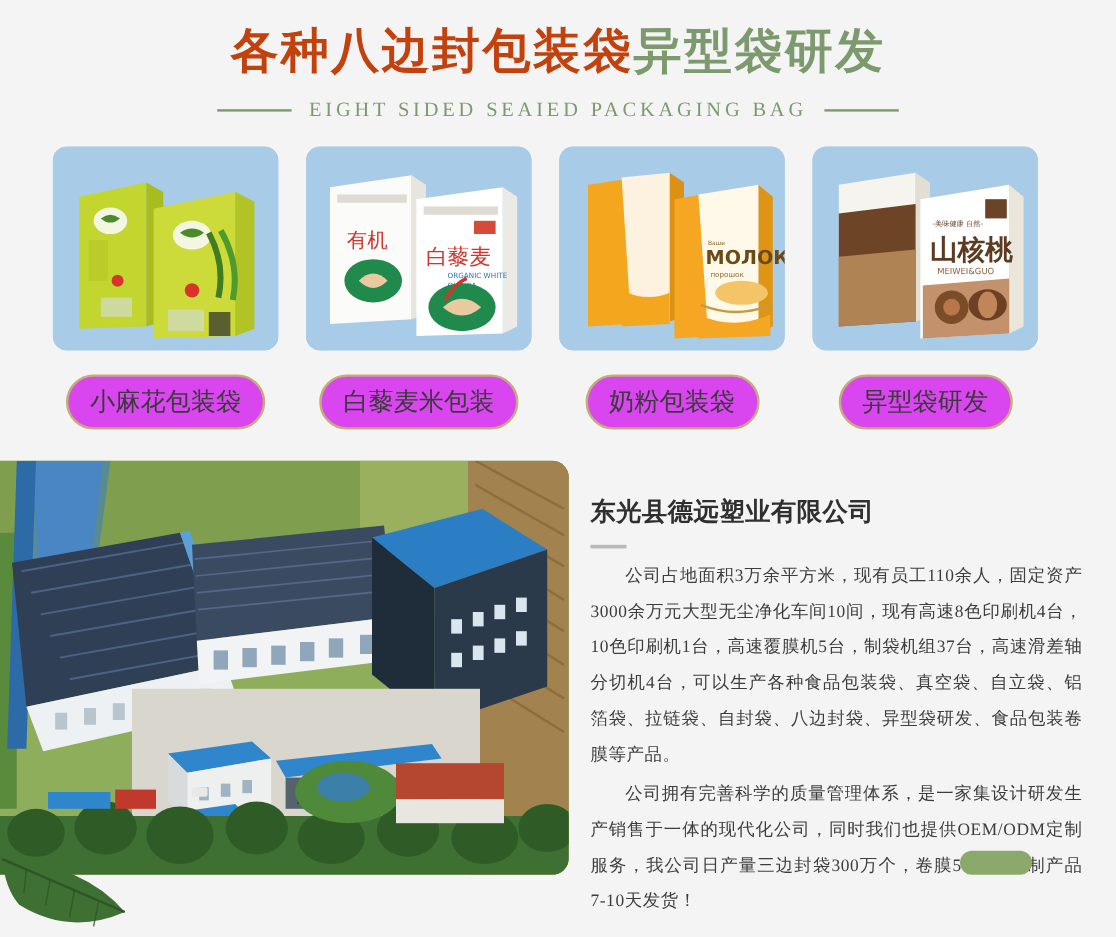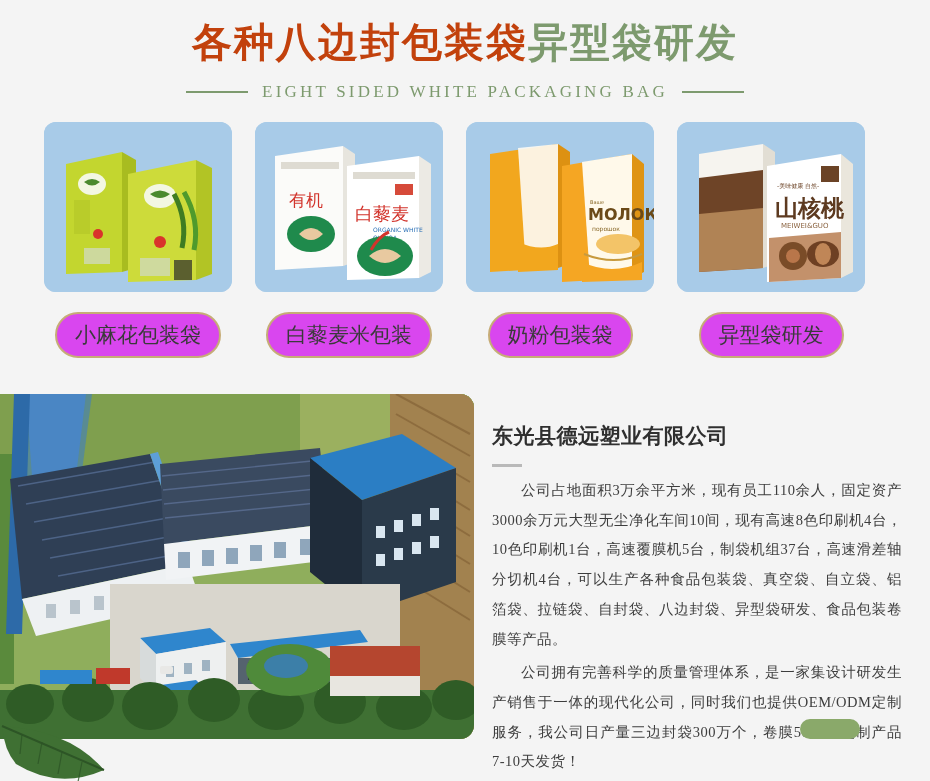--- a/index.html
+++ b/index.html
@@ -43,21 +43,21 @@
   .tag-row { display: flex; gap: 23px; margin-top: 20px; }
   .tag-cell { width: 188px; display: flex; justify-content: center; }
   .tag {
     background: #d946ef; border: 2px solid #c6ac77; border-radius: 26px;
     padding: 9px 18px; font-size: 21px; color: #3a3a3a;
     font-family: "DejaVu Sans", sans-serif; white-space: nowrap;
     line-height: 1.15; text-align: center;
   }
 
   
-  .lower { position: absolute; top: 394px; left: 0; width: 738px; height: 387px; }
+  .lower { position: absolute; top: 384px; left: 0; width: 738px; height: 387px; }
 
   .photo-frame {
     position: absolute; left: 0; top: 0; width: 474px; height: 345px;
     border-radius: 0 14px 14px 0; overflow: hidden; background: #6b8f3f;
   }
   .leaf-deco {
     position: absolute; left: 0; top: 330px; width: 118px; height: 90px;
     overflow: hidden; pointer-events: none;
   }
 
@@ -87,21 +87,21 @@
 <body>
 
 <div class="page">
 
   <div class="header">
     <div class="title">
       <span class="dark">各种八边封包装袋</span><span class="green">异型袋研发</span>
     </div>
     <div class="subtitle-row">
       <span class="rule"></span>
-      <span class="subtitle">EIGHT SIDED WHITE PACKAGING BAG</span>
+      <span class="subtitle">EIGHT SIDED SEAIED PACKAGING BAG</span>
       <span class="rule"></span>
     </div>
   </div>
 
   <div class="products">
 
     <div class="prod-row">
 
       <div class="card">
         <svg class="bag-scene" viewBox="0 0 188 170" preserveAspectRatio="none">

